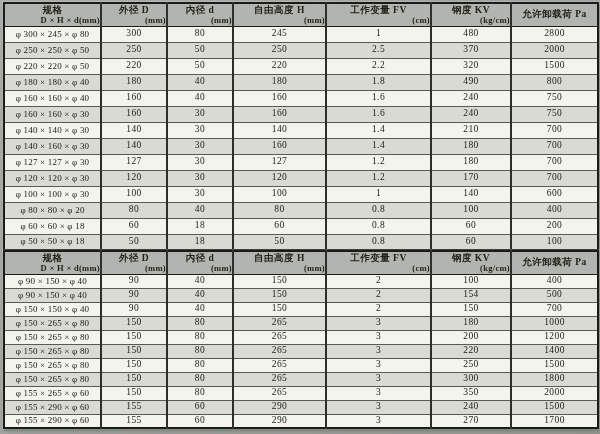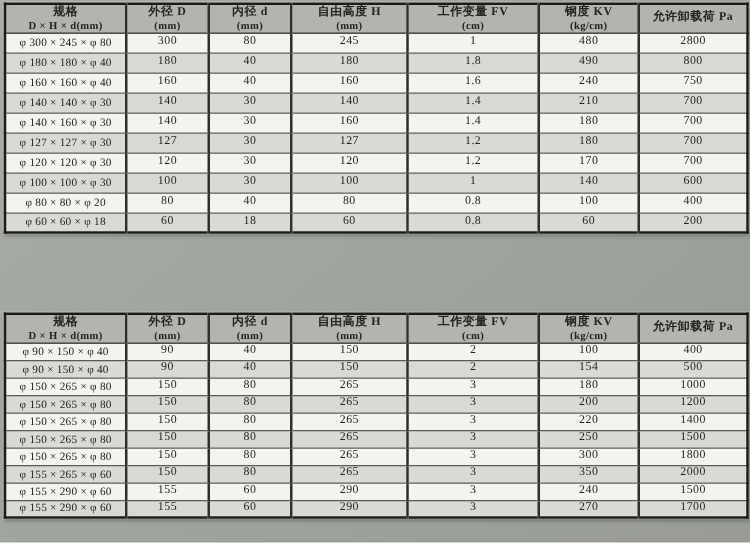--- a/index.html
+++ b/index.html
@@ -42,21 +42,21 @@
     font-weight:bold;
   }
   thead tr{height:23px;padding-left:28px;}
   .t1 tbody tr{height:16px;}
   .t2 tbody tr{height:14px;margin-top:45px;}
   tbody tr:nth-child(odd) td{background:var(--row-odd-bg);}
   tbody tr:nth-child(even) td{background:var(--row-even-bg);}
   td{font-size:9.5px;line-height:1;letter-spacing:.4px;}
   td.spec-cell{font-size:9px;letter-spacing:.2px;}
   .h1{font-size:9.5px;line-height:11px;letter-spacing:.5px;}
-  .h2{font-size:8.5px;line-height:9px;letter-spacing:.3px;}
+  .h2{font-size:8.5px;line-height:9px;letter-spacing:.3px;text-align:right;}
   
   col.c-spec{width:97px;}
   col.c-od{width:66px;}
   col.c-id{width:66px;}
   col.c-fh{width:93px;}
   col.c-fv{width:105px;}
   col.c-kv{width:80px;}
   col.c-load{width:87px;}
 </style>
 </head>
@@ -107,38 +107,65 @@
       <tr>
         <td class="spec-cell">φ 300 × 245 × φ 80</td>
         <td>300</td>
         <td>80</td>
         <td>245</td>
         <td>1</td>
         <td>480</td>
         <td>2800</td>
       </tr>
       <tr>
+        <td class="spec-cell">φ 250 × 250 × φ 50</td>
+        <td>250</td>
+        <td>50</td>
+        <td>250</td>
+        <td>2.5</td>
+        <td>370</td>
+        <td>2000</td>
+      </tr>
+      <tr>
+        <td class="spec-cell">φ 220 × 220 × φ 50</td>
+        <td>220</td>
+        <td>50</td>
+        <td>220</td>
+        <td>2.2</td>
+        <td>320</td>
+        <td>1500</td>
+      </tr>
+      <tr>
         <td class="spec-cell">φ 180 × 180 × φ 40</td>
         <td>180</td>
         <td>40</td>
         <td>180</td>
         <td>1.8</td>
         <td>490</td>
         <td>800</td>
       </tr>
       <tr>
         <td class="spec-cell">φ 160 × 160 × φ 40</td>
         <td>160</td>
         <td>40</td>
         <td>160</td>
         <td>1.6</td>
         <td>240</td>
         <td>750</td>
       </tr>
       <tr>
+        <td class="spec-cell">φ 160 × 160 × φ 30</td>
+        <td>160</td>
+        <td>30</td>
+        <td>160</td>
+        <td>1.6</td>
+        <td>240</td>
+        <td>750</td>
+      </tr>
+      <tr>
         <td class="spec-cell">φ 140 × 140 × φ 30</td>
         <td>140</td>
         <td>30</td>
         <td>140</td>
         <td>1.4</td>
         <td>210</td>
         <td>700</td>
       </tr>
       <tr>
         <td class="spec-cell">φ 140 × 160 × φ 30</td>
@@ -186,20 +213,29 @@
         <td>400</td>
       </tr>
       <tr>
         <td class="spec-cell">φ 60 × 60 × φ 18</td>
         <td>60</td>
         <td>18</td>
         <td>60</td>
         <td>0.8</td>
         <td>60</td>
         <td>200</td>
+      </tr>
+      <tr>
+        <td class="spec-cell">φ 50 × 50 × φ 18</td>
+        <td>50</td>
+        <td>18</td>
+        <td>50</td>
+        <td>0.8</td>
+        <td>60</td>
+        <td>100</td>
       </tr>
     </tbody>
 </table>
 
 <table class="spec-table t2">
   <colgroup>
     <col class="c-spec">
       <col class="c-od">
       <col class="c-id">
       <col class="c-fh">
@@ -251,20 +287,29 @@
       <tr>
         <td class="spec-cell">φ 90 × 150 × φ 40</td>
         <td>90</td>
         <td>40</td>
         <td>150</td>
         <td>2</td>
         <td>154</td>
         <td>500</td>
       </tr>
       <tr>
+        <td class="spec-cell">φ 150 × 150 × φ 40</td>
+        <td>90</td>
+        <td>40</td>
+        <td>150</td>
+        <td>2</td>
+        <td>150</td>
+        <td>700</td>
+      </tr>
+      <tr>
         <td class="spec-cell">φ 150 × 265 × φ 80</td>
         <td>150</td>
         <td>80</td>
         <td>265</td>
         <td>3</td>
         <td>180</td>
         <td>1000</td>
       </tr>
       <tr>
         <td class="spec-cell">φ 150 × 265 × φ 80</td>

